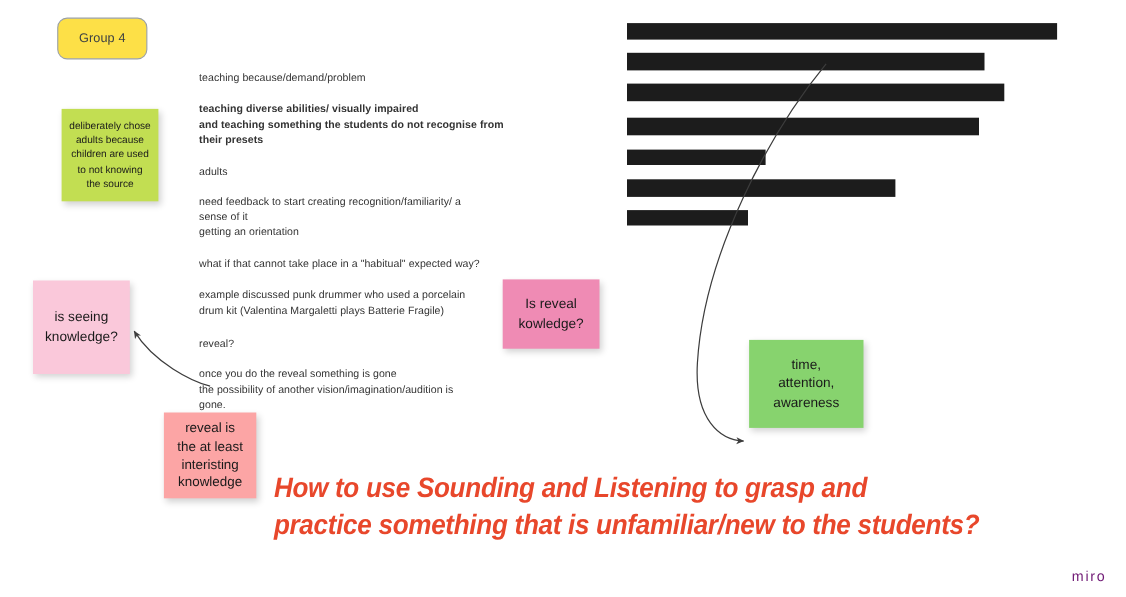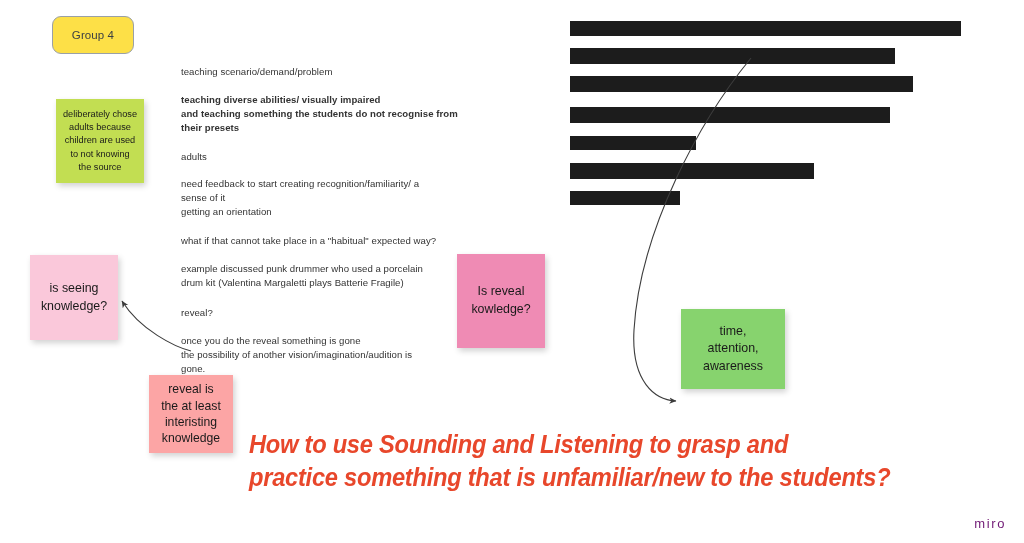--- a/index.html
+++ b/index.html
@@ -58,21 +58,21 @@
   }
   .sticky.pink-light {
     left: 30px; top: 255px;
     width: 88px; height: 85px;
     background: #fac8da;
     font-size: 12.4px;
     line-height: 1.42;
   }
   .sticky.pink-dark {
     left: 457px; top: 254px;
-    width: 88px; height: 94px;
+    width: 88px; height: 63px;
     background: #ef8bb4;
     font-size: 12.4px;
     line-height: 1.42;
   }
   .sticky.yellow {
     left: 149px; top: 375px;
     width: 84px; height: 78px;
     background: #fdf59d;
     font-size: 12.2px;
     line-height: 1.34;
@@ -157,21 +157,21 @@
   <div id="bars-host">
       <div class="bar" style="left: 570px; top: 21px; width: 391px; height: 15px; background: rgb(28, 28, 28);"></div>
       <div class="bar" style="left: 570px; top: 48px; width: 325px; height: 16px; background: rgb(28, 28, 28);"></div>
       <div class="bar" style="left: 570px; top: 76px; width: 343px; height: 16px; background: rgb(28, 28, 28);"></div>
       <div class="bar" style="left: 570px; top: 107px; width: 320px; height: 16px; background: rgb(28, 28, 28);"></div>
       <div class="bar" style="left: 570px; top: 136px; width: 126px; height: 14px; background: rgb(28, 28, 28);"></div>
       <div class="bar" style="left: 570px; top: 163px; width: 244px; height: 16px; background: rgb(28, 28, 28);"></div>
       <div class="bar" style="left: 570px; top: 191px; width: 110px; height: 14px; background: rgb(28, 28, 28);"></div>
     </div>
 
-  <div class="note-text t1">teaching scenario/demand/problem</div>
+  <div class="note-text t1">teaching because/demand/problem</div>
   <div class="note-text t2">teaching diverse abilities/ visually impaired
 and teaching something  the students do not recognise from
 their presets</div>
   <div class="note-text t3">adults</div>
   <div class="note-text t4">need feedback to start creating recognition/familiarity/ a
 sense of it
 getting an orientation</div>
   <div class="note-text t5">what if that cannot take place in a "habitual" expected way?</div>
   <div class="note-text t6">example discussed punk drummer who used a porcelain
 drum kit (Valentina Margaletti plays Batterie Fragile)</div>

